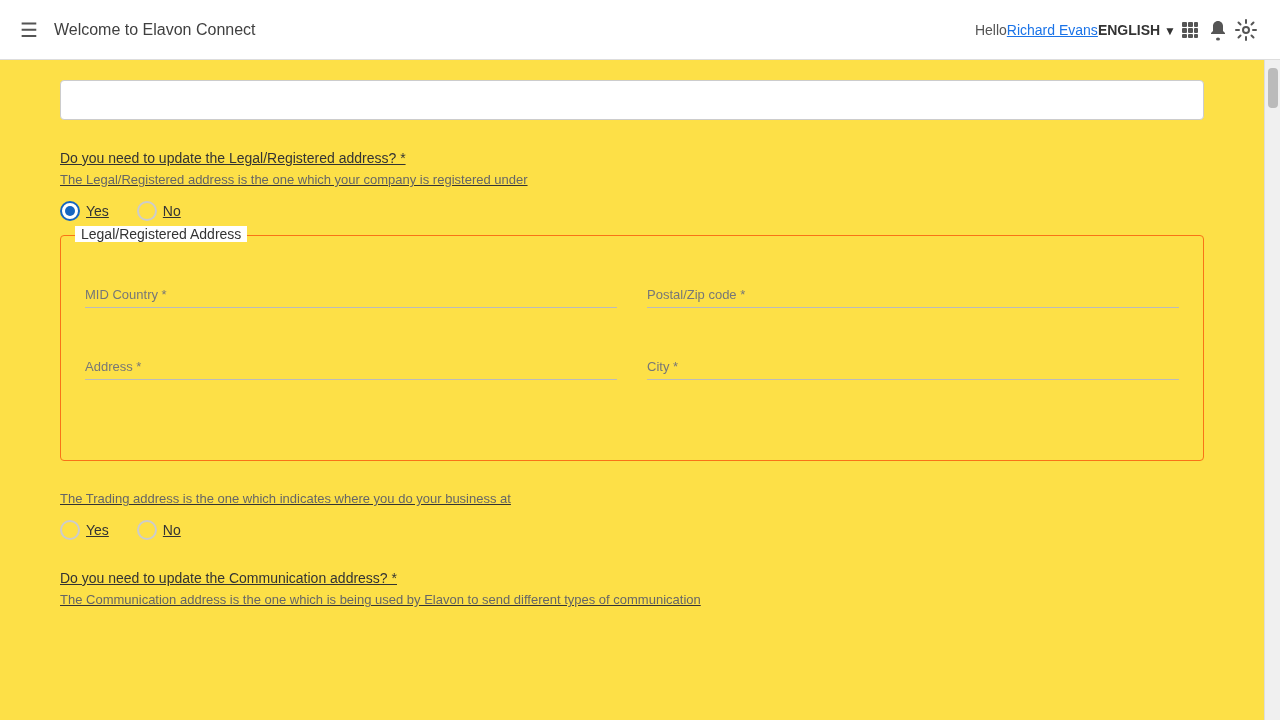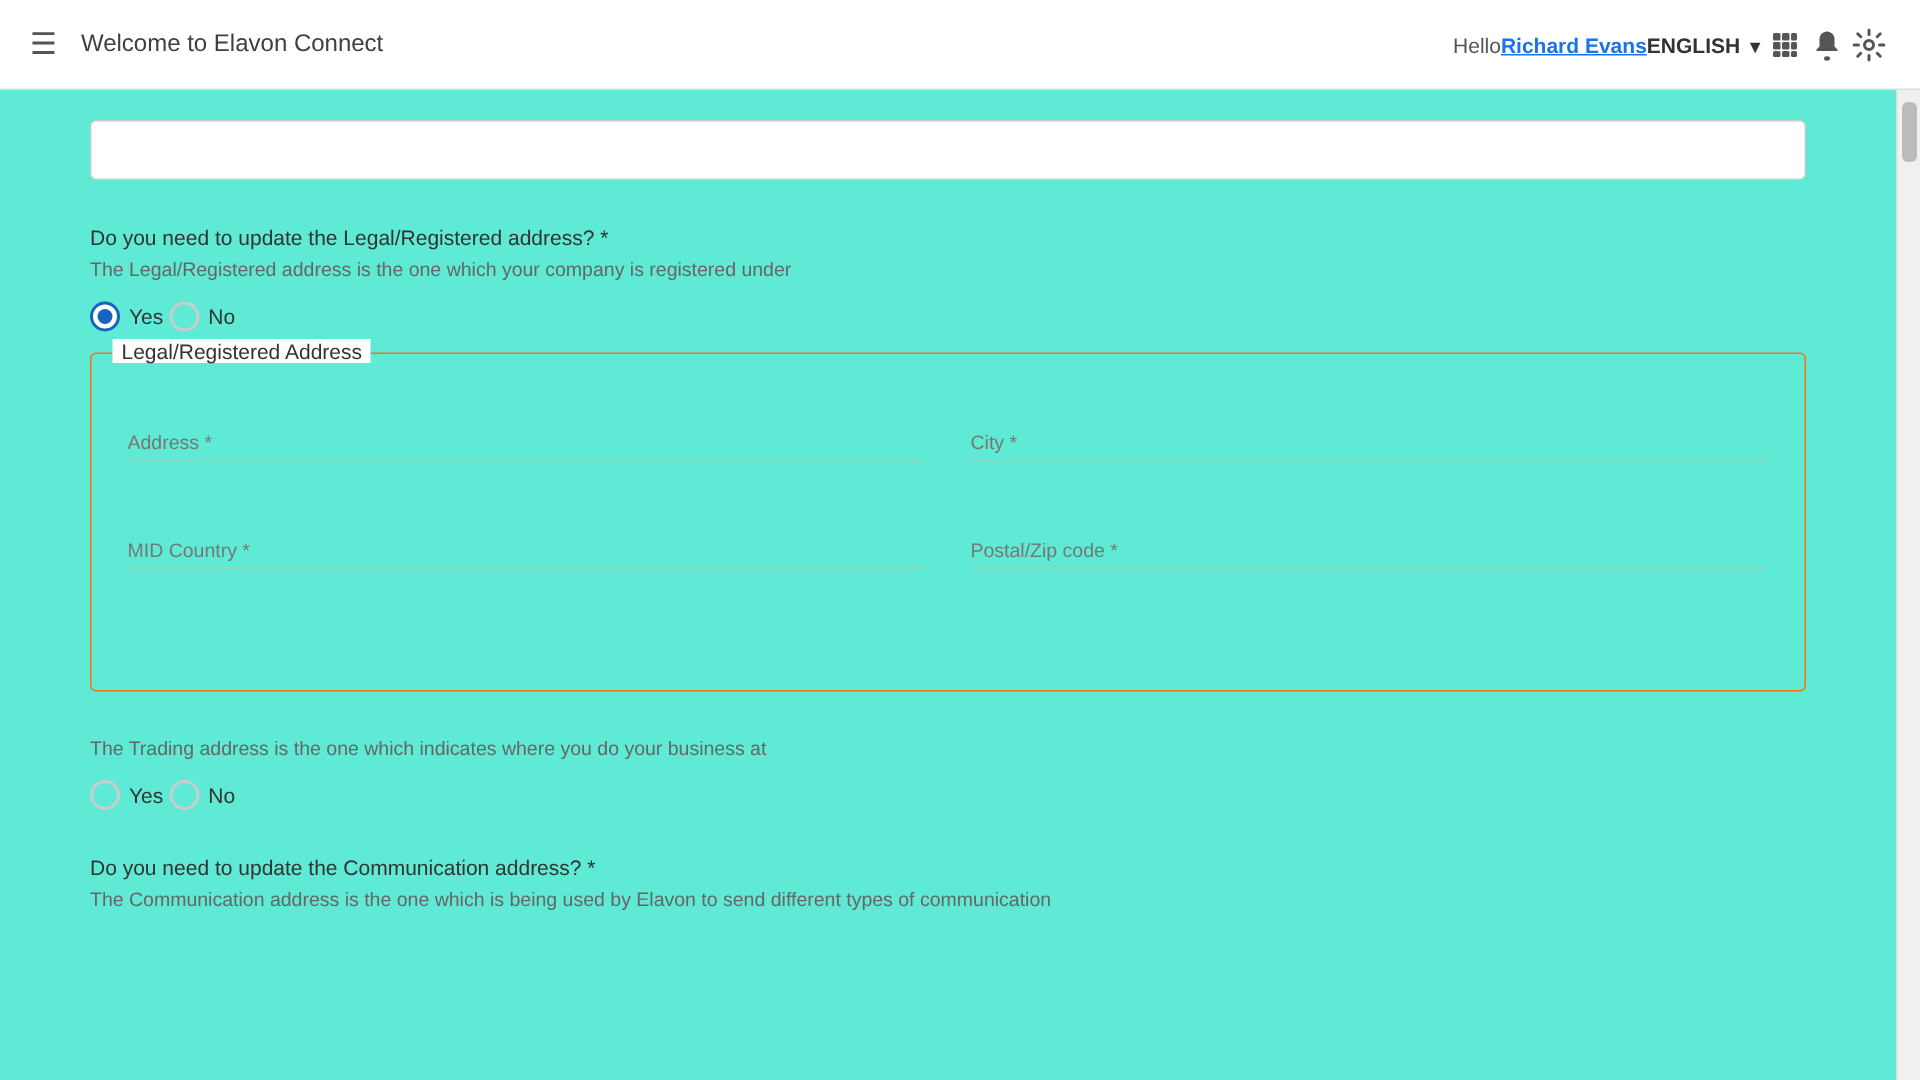--- a/index.html
+++ b/index.html
@@ -61,21 +61,20 @@
     .header-hello {
       color: #555;
       font-size: 14px;
     }
 
     .header-user {
       color: #1a73e8;
       font-size: 14px;
       text-decoration: underline;
       cursor: pointer;
-      font-weight: bold;
     }
 
     .header-lang {
       display: flex;
       align-items: flex-end;
       gap: 4px;
       font-weight: bold;
       font-size: 14px;
       cursor: pointer;
     }
@@ -97,21 +96,22 @@
       margin-top: 60px;
       height: calc(720px - 60px);
       overflow: hidden;
       position: relative;
     }
 
     .content-area {
       flex: 1;
       overflow-y: scroll;
       padding: 20px 60px;
-      background: #5eead4;
+      background: #fde047;
+      text-decoration: underline;
     }
 
     
     .scrollbar-track {
       width: 16px;
       background: #f0f0f0;
       border-left: 1px solid #ddd;
       position: relative;
       flex-shrink: 0;
     }
@@ -148,21 +148,21 @@
 
     .question-sublabel {
       font-size: 13px;
       color: #666;
       margin-bottom: 14px;
     }
 
     .radio-group {
       display: flex;
       align-items: center;
-      gap: 4px;
+      gap: 28px;
       margin-bottom: 14px;
     }
 
     .radio-option {
       display: flex;
       align-items: center;
       gap: 6px;
       cursor: pointer;
     }
 
@@ -316,36 +316,36 @@
       </div>
 
       <div class="address-fieldset">
         <span class="fieldset-legend">Legal/Registered Address</span>
 
         <div style="height: 20px;"></div>
 
         <div class="form-row">
           <div class="form-field">
             <input type="text" class="form-field-input" value="" style="">
+            <span class="form-field-label">MID Country *</span>
+          </div>
+          <div class="form-field">
+            <input type="text" class="form-field-input" value="" style="">
+            <span class="form-field-label">Postal/Zip code *</span>
+          </div>
+        </div>
+
+        <div class="form-row">
+          <div class="form-field">
+            <input type="text" class="form-field-input" value="" style="">
             <span class="form-field-label">Address *</span>
           </div>
           <div class="form-field">
             <input type="text" class="form-field-input" value="" style="">
             <span class="form-field-label">City *</span>
-          </div>
-        </div>
-
-        <div class="form-row">
-          <div class="form-field">
-            <input type="text" class="form-field-input" value="" style="">
-            <span class="form-field-label">MID Country *</span>
-          </div>
-          <div class="form-field">
-            <input type="text" class="form-field-input" value="" style="">
-            <span class="form-field-label">Postal/Zip code *</span>
           </div>
         </div>
 
         <div style="height: 10px;"></div>
       </div>
     </div>
 
     <div class="question-section">
       <div class="question-sublabel">The Trading address is the one which indicates where you do your business at</div>
       <div class="radio-group">

